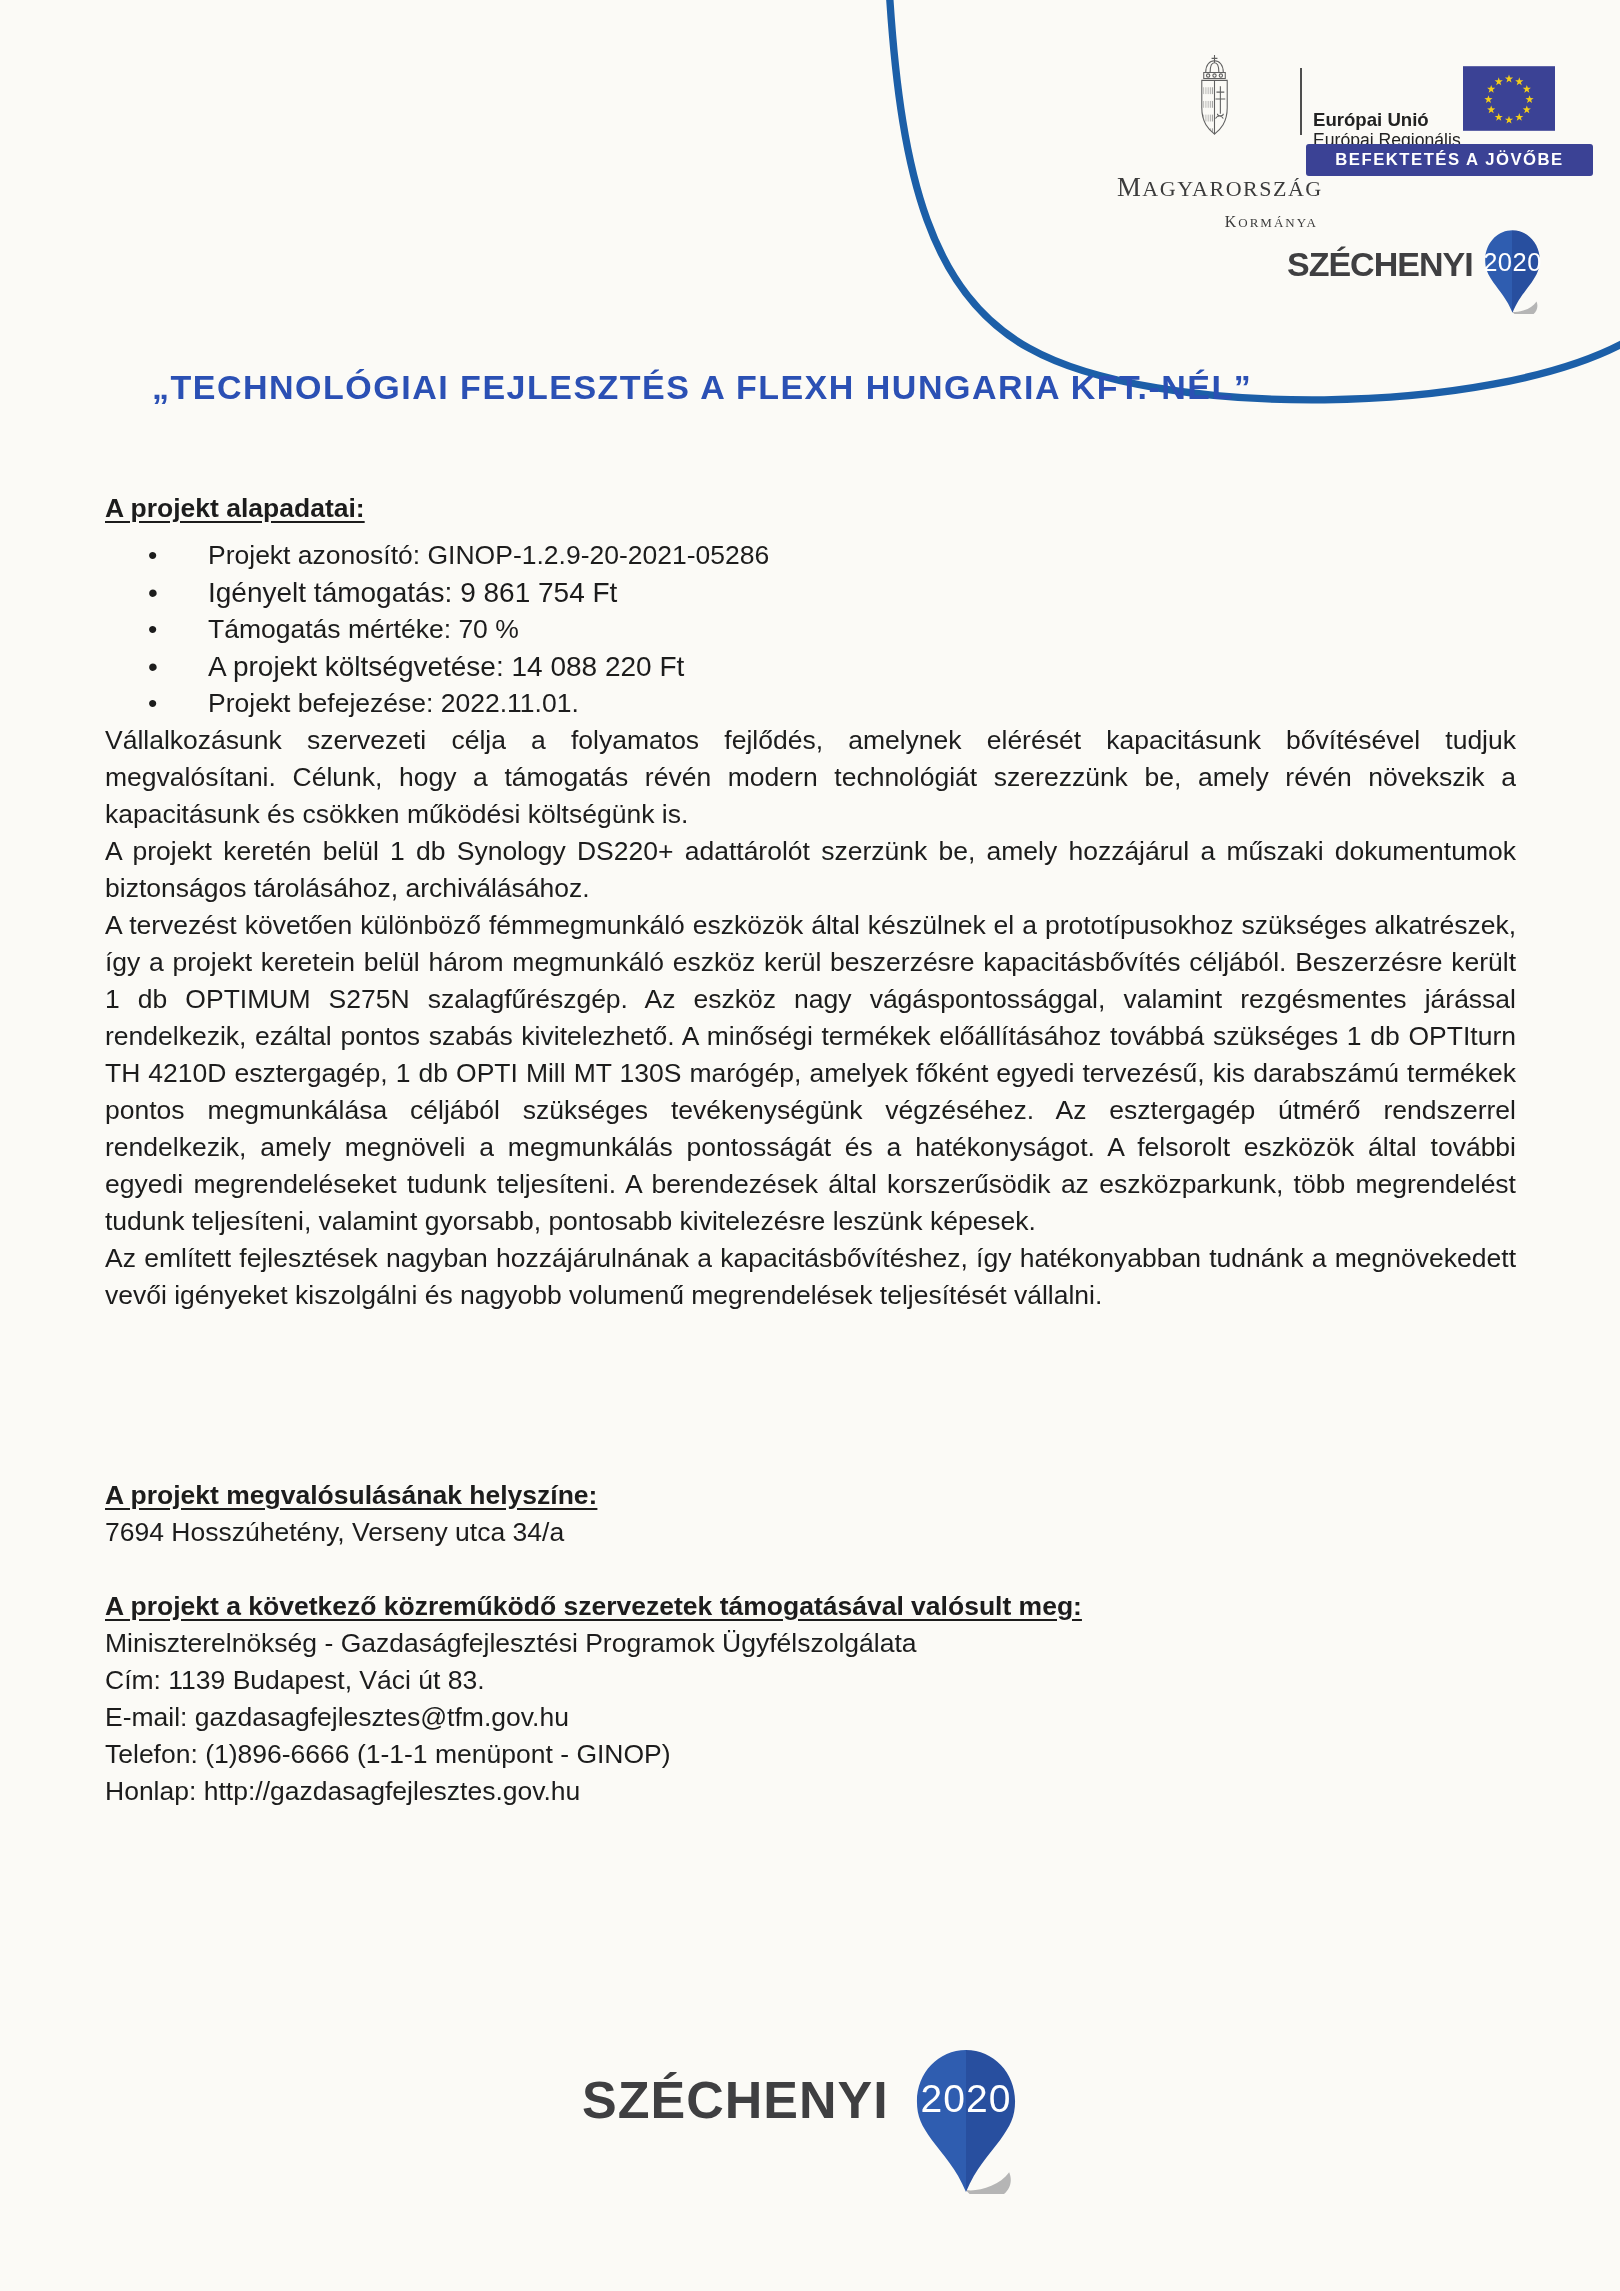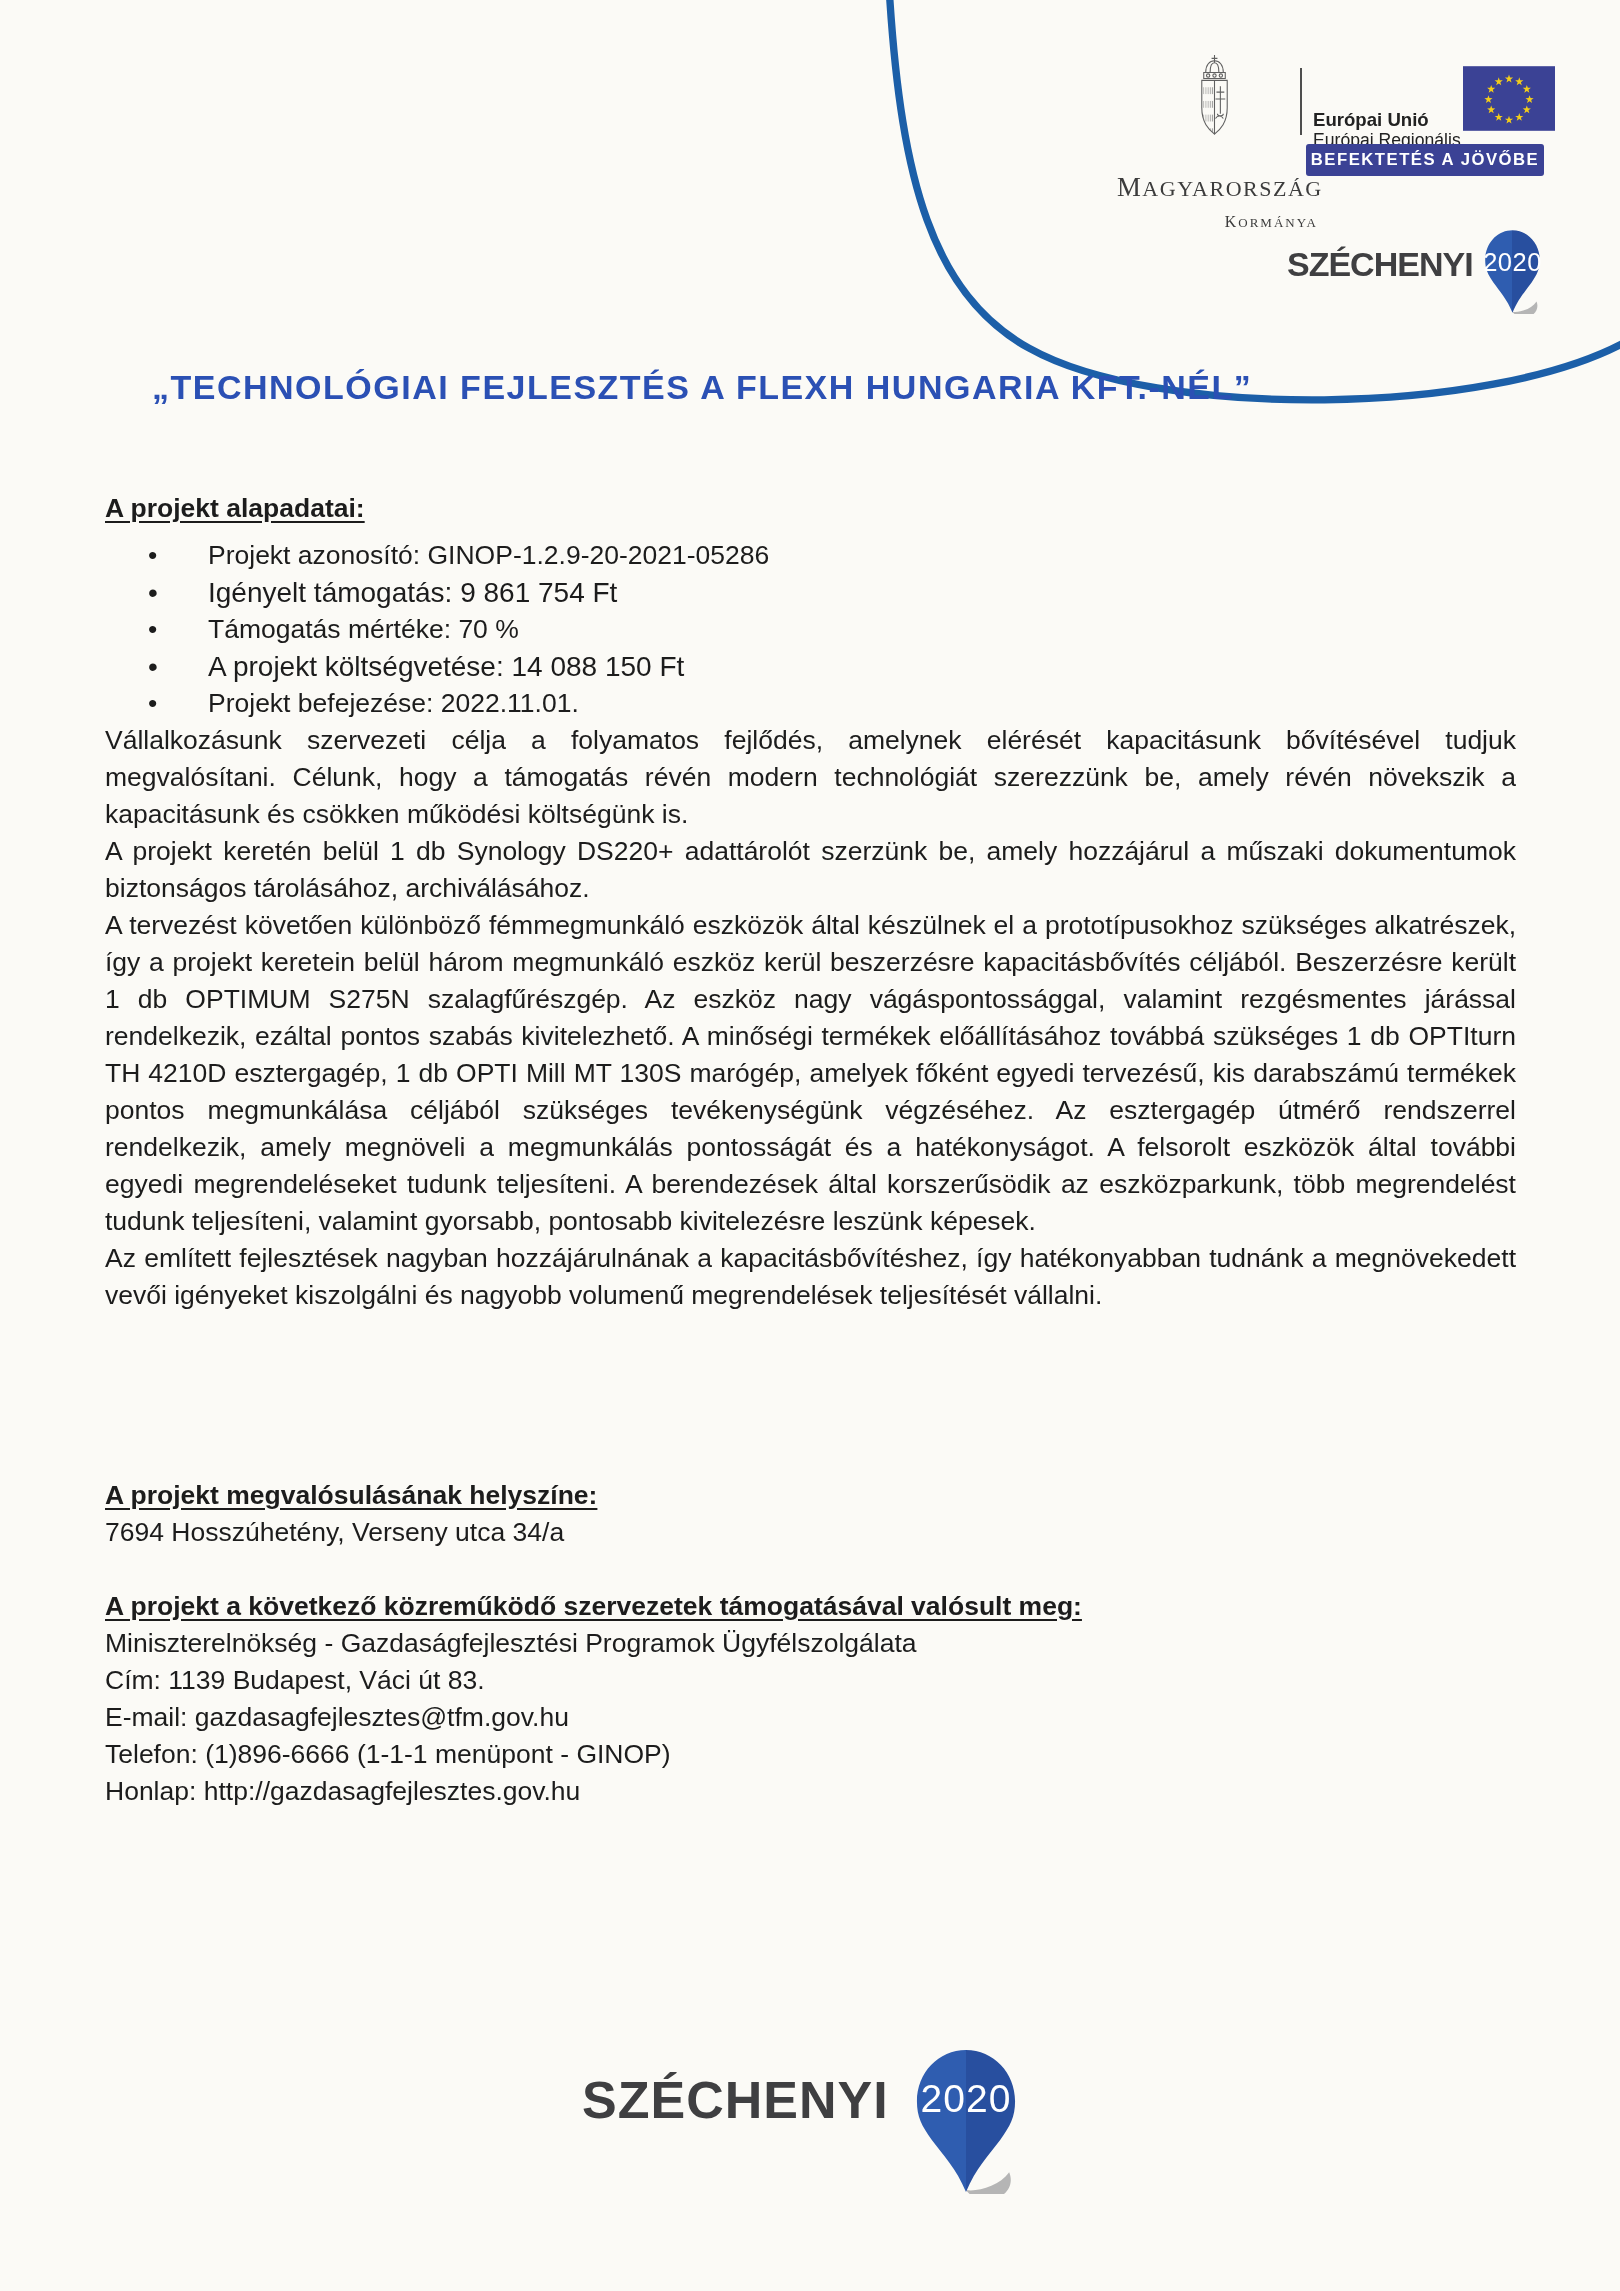--- a/index.html
+++ b/index.html
@@ -13,21 +13,21 @@
   .gov-arms{position:absolute;left:1192px;top:53px;width:45px;height:90px;}
   .gov-text{position:absolute;left:1117px;top:143px;width:201px;text-align:center;
     font-family:"Liberation Serif","DejaVu Serif",serif;color:#3c3c3c;}
   .gov-line1{font-size:22px;letter-spacing:1.5px;line-height:18.6px;margin-top:35px;}
   .gov-line2{font-size:13px;letter-spacing:2px;line-height:17.6px;margin-top:14px;text-align:right;}
   .gov-line1::first-letter,.gov-line2::first-letter{font-size:1.22em;}
   .vdivider{position:absolute;left:1300px;top:68px;width:2px;height:67px;background:#4e4e4e;}
   .eu-text{position:absolute;left:1313px;top:63px;font-size:17.6px;line-height:21px;color:#222;margin-top:46px;}
   .eu-text .b{font-weight:bold;font-size:18.6px;}
   .eu-flag{position:absolute;left:1463px;top:66px;width:92px;height:65px;}
-  .banner{position:absolute;left:1306px;top:144px;width:238px;height:32px;background:#3b4295;
+  .banner{position:absolute;left:1306px;top:144px;width:287px;height:32px;background:#3b4295;
     color:#fff;font-weight:bold;font-size:16.7px;letter-spacing:1.5px;text-align:center;
     line-height:32px;border-radius:2.9px;}
   .sz-text{color:#3f3f41;font-weight:bold;white-space:nowrap;}
   .sz-text-header{position:absolute;left:1287px;top:245px;font-size:34px;letter-spacing:-1px;}
   .sz-pin{position:absolute;}
   .sz-pin-header{left:1483px;top:228px;width:59px;height:86px;}
   .sz-pin svg{position:absolute;left:0;top:0;width:100%;height:100%;}
   .pin-year{position:absolute;width:100%;text-align:center;color:#fff;font-weight:normal;}
   .pin-year-header{top:19.6px;font-size:25.5px;letter-spacing:0.5px;}
   
@@ -143,21 +143,21 @@
 
   <div class="doc-title">„TECHNOLÓGIAI FEJLESZTÉS A FLEXH HUNGARIA KFT.-NÉL”</div>
 
   <div class="content">
 
     <h2 class="sec">A projekt alapadatai:</h2>
     <ul class="bullets">
       <li><span>Projekt azonosító: GINOP-1.2.9-20-2021-05286</span></li>
       <li class="lg"><span>Igényelt támogatás: 9 861 754 Ft</span></li>
       <li><span>Támogatás mértéke: 70 %</span></li>
-      <li class="lg"><span>A projekt költségvetése: 14 088 150 Ft</span></li>
+      <li class="lg"><span>A projekt költségvetése: 14 088 220 Ft</span></li>
       <li><span>Projekt befejezése: 2022.11.01.</span></li>
     </ul>
 
     <div class="bodyblock">
       <p>Vállalkozásunk szervezeti célja a folyamatos fejlődés, amelynek elérését kapacitásunk bővítésével tudjuk megvalósítani. Célunk, hogy a támogatás révén modern technológiát szerezzünk be, amely révén növekszik a kapacitásunk és csökken működési költségünk is.</p>
       <p>A projekt keretén belül 1 db Synology DS220+ adattárolót szerzünk be, amely hozzájárul a műszaki dokumentumok biztonságos tárolásához, archiválásához.</p>
       <p>A tervezést követően különböző fémmegmunkáló eszközök által készülnek el a prototípusokhoz szükséges alkatrészek, így a projekt keretein belül három megmunkáló eszköz kerül beszerzésre kapacitásbővítés céljából. Beszerzésre került 1 db OPTIMUM S275N szalagfűrészgép. Az eszköz nagy vágáspontossággal, valamint rezgésmentes járással rendelkezik, ezáltal pontos szabás kivitelezhető. A minőségi termékek előállításához továbbá szükséges 1 db OPTIturn TH 4210D esztergagép, 1 db OPTI Mill MT 130S marógép, amelyek főként egyedi tervezésű, kis darabszámú termékek pontos megmunkálása céljából szükséges tevékenységünk végzéséhez. Az esztergagép útmérő rendszerrel rendelkezik, amely megnöveli a megmunkálás pontosságát és a hatékonyságot. A felsorolt eszközök által további egyedi megrendeléseket tudunk teljesíteni. A berendezések által korszerűsödik az eszközparkunk, több megrendelést tudunk teljesíteni, valamint gyorsabb, pontosabb kivitelezésre leszünk képesek.</p>
       <p>Az említett fejlesztések nagyban hozzájárulnának a kapacitásbővítéshez, így hatékonyabban tudnánk a megnövekedett vevői igényeket kiszolgálni és nagyobb volumenű megrendelések teljesítését vállalni.</p>
     </div>
 

